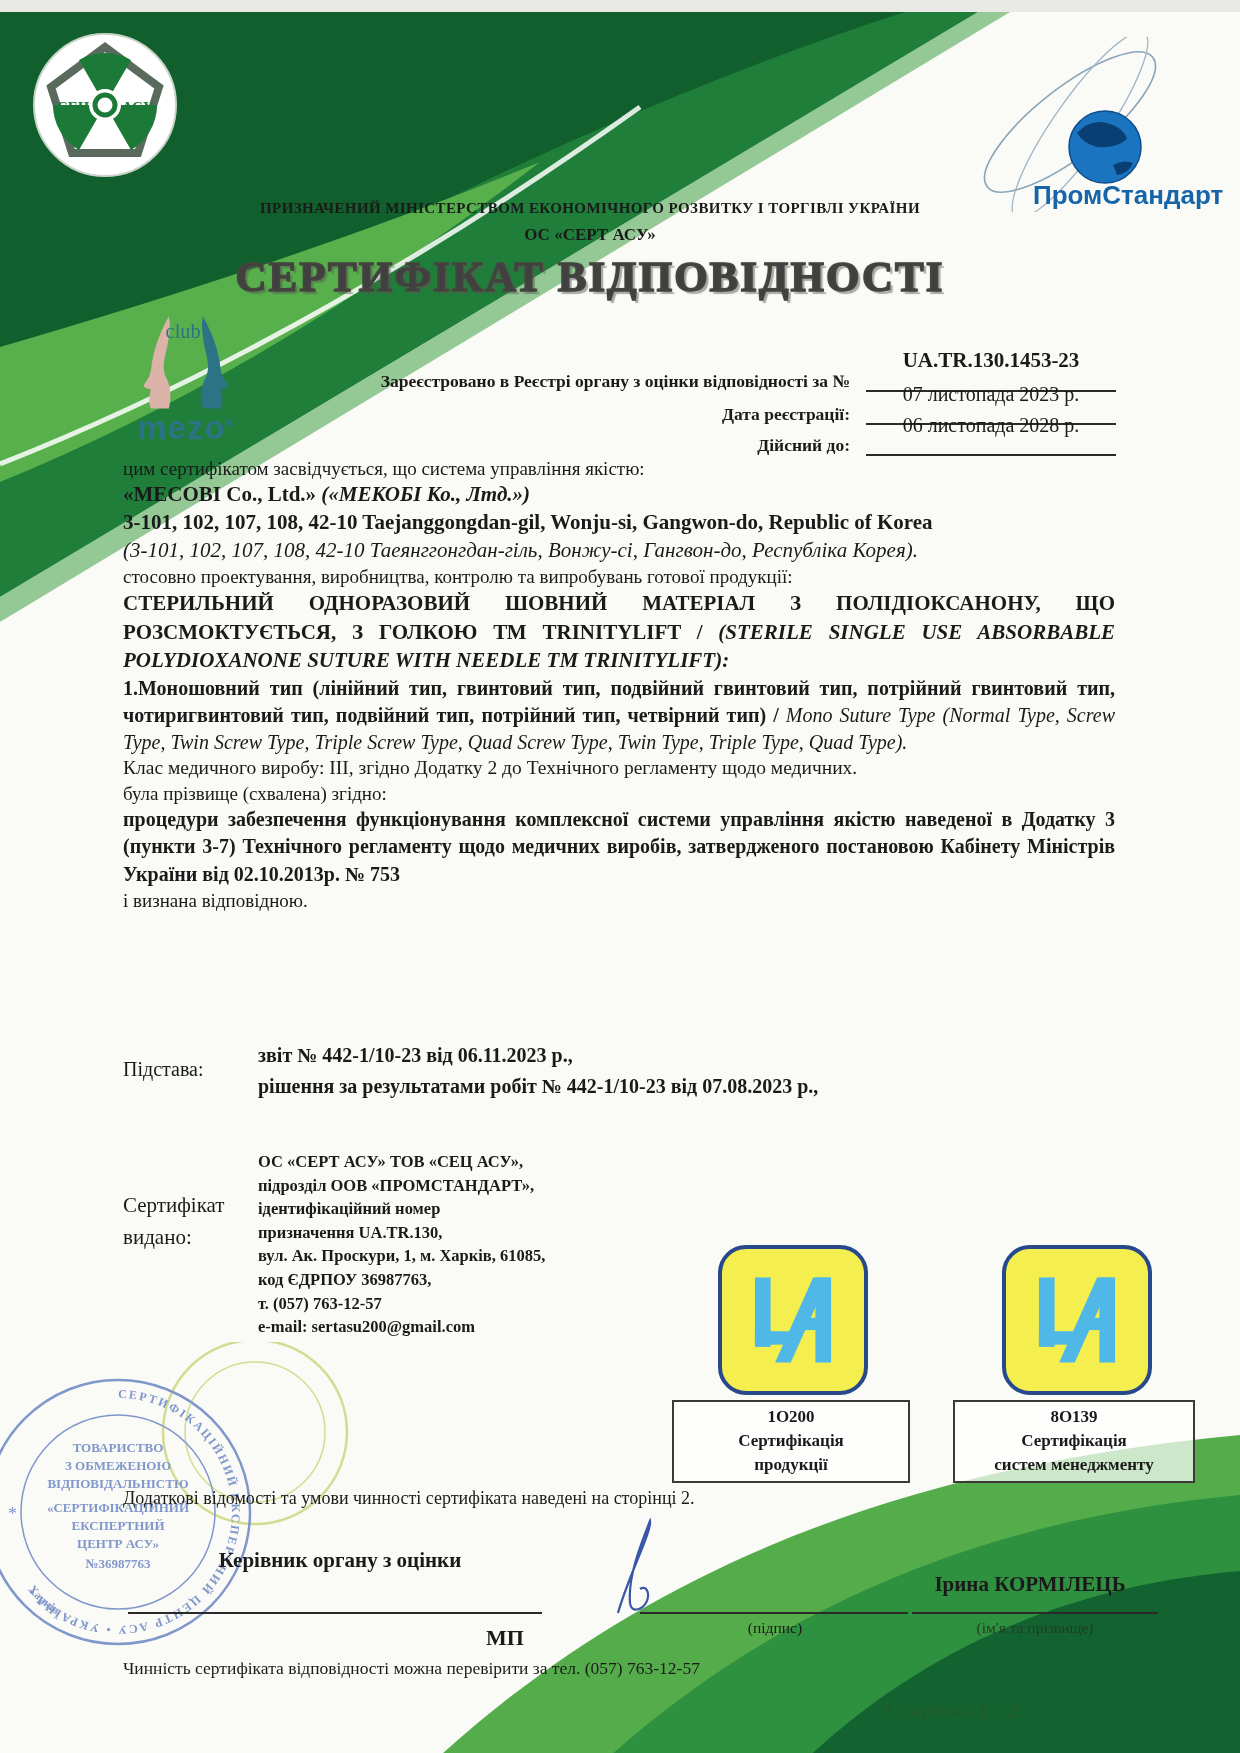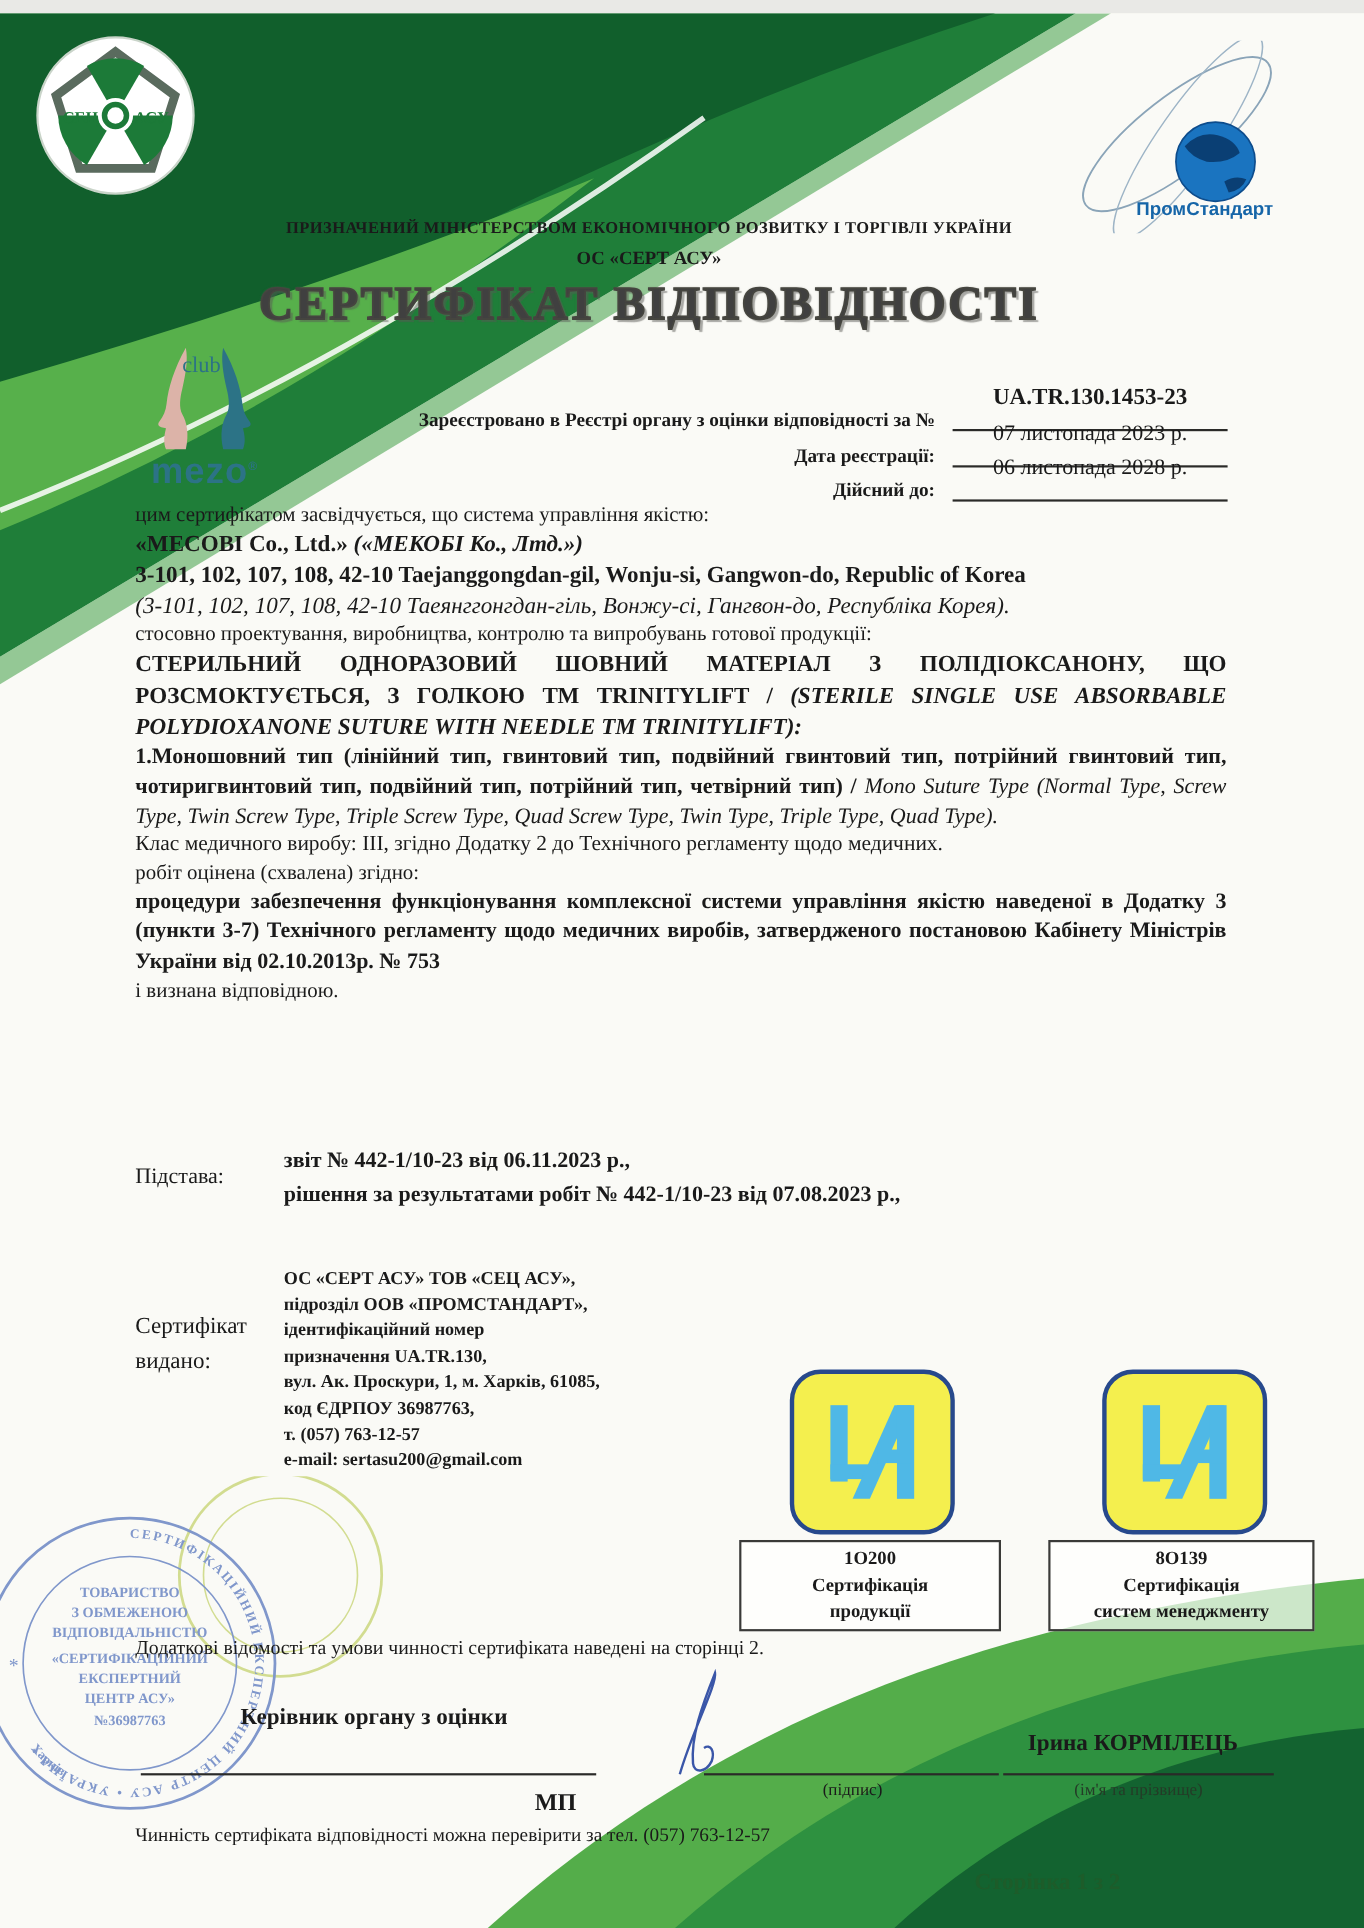--- a/index.html
+++ b/index.html
@@ -52,21 +52,21 @@
   .verify{left:123px;top:1646px;font-size:17.5px;z-index:5;}
   .pageno{left:886px;top:1686px;font-size:21px;font-weight:bold;color:#1d5c2a;z-index:5;}
   
   .mezo{left:118px;top:293px;width:136px;height:138px;z-index:4;}
   .mezo-name{position:absolute;left:0;bottom:-4px;width:136px;text-align:center;
              font-family:"Liberation Sans","DejaVu Sans",sans-serif;
              font-size:33px;font-weight:600;color:#2c7386;letter-spacing:1px;}
   .mezo-name sup{font-size:11px;}
   .promstd{left:945px;top:25px;width:280px;height:175px;z-index:4;}
   .promstd-text{position:absolute;left:88px;top:143px;font-family:"Liberation Sans","DejaVu Sans",sans-serif;
-                font-size:17px;font-weight:bold;color:#1565a8;}
+                font-size:26px;font-weight:bold;color:#1565a8;}
   .radlogo{left:30px;top:18px;width:150px;height:150px;z-index:4;}
   svg text{font-family:"Liberation Serif","DejaVu Serif",serif;}
 </style>
 </head>
 <body>
 
 <div class="page">
 
   <svg class="abs" style="left:0;top:0;z-index:1;" width="1240" height="640" viewBox="0 0 1240 640">
     <polygon points="0,0 978,0 0,585" fill="#1f7e39"></polygon>
@@ -134,21 +134,21 @@
 
   <div class="abs col">
     <p>цим сертифікатом засвідчується, що система управління якістю:</p>
     <p class="company"><span class="b">«MECOBI Co., Ltd.»</span> <span class="b i">(«МЕКОБІ Ко., Лтд.»)</span></p>
     <p class="addr b">3-101, 102, 107, 108, 42-10 Taejanggongdan-gil, Wonju-si, Gangwon-do, Republic of Korea</p>
     <p class="addr i">(3-101, 102, 107, 108, 42-10 Таеянггонгдан-гіль, Вонжу-сі, Гангвон-до, Республіка Корея).</p>
     <p class="mt14">стосовно проектування, виробництва, контролю та випробувань готової продукції:</p>
     <p class="product just"><span class="b">СТЕРИЛЬНИЙ ОДНОРАЗОВИЙ ШОВНИЙ МАТЕРІАЛ З ПОЛІДІОКСАНОНУ, ЩО РОЗСМОКТУЄТЬСЯ, З ГОЛКОЮ ТМ TRINITYLIFT / </span><span class="b i">(STERILE SINGLE USE ABSORBABLE POLYDIOXANONE SUTURE WITH NEEDLE TM TRINITYLIFT):</span></p>
     <p class="itempara just"><span class="b">1.Моношовний тип (лінійний тип, гвинтовий тип, подвійний гвинтовий тип, потрійний гвинтовий тип, чотиригвинтовий тип, подвійний тип, потрійний тип, четвірний тип) / </span><span class="i">Mono Suture Type (Normal Type, Screw Type, Twin Screw Type, Triple Screw Type, Quad Screw Type, Twin Type, Triple Type, Quad Type).</span></p>
     <p class="classline">Клас медичного виробу: ІІІ, згідно Додатку 2 до Технічного регламенту щодо медичних.</p>
-    <p class="mt16">робіт оцінена (схвалена) згідно:</p>
+    <p class="mt16">була прізвище (схвалена) згідно:</p>
     <p class="procedure just b">процедури забезпечення функціонування комплексної системи управління якістю наведеної в Додатку 3 (пункти 3-7) Технічного регламенту щодо медичних виробів, затвердженого постановою Кабінету Міністрів України від 02.10.2013р. № 753</p>
     <p>і визнана відповідною.</p>
   </div>
 
   <div class="abs basis-label">Підстава:</div>
   <div class="abs basis-lines">
     <div>звіт № 442-1/10-23 від 06.11.2023 р.,</div>
     <div>рішення за результатами робіт № 442-1/10-23 від 07.08.2023 р.,</div>
   </div>
 

